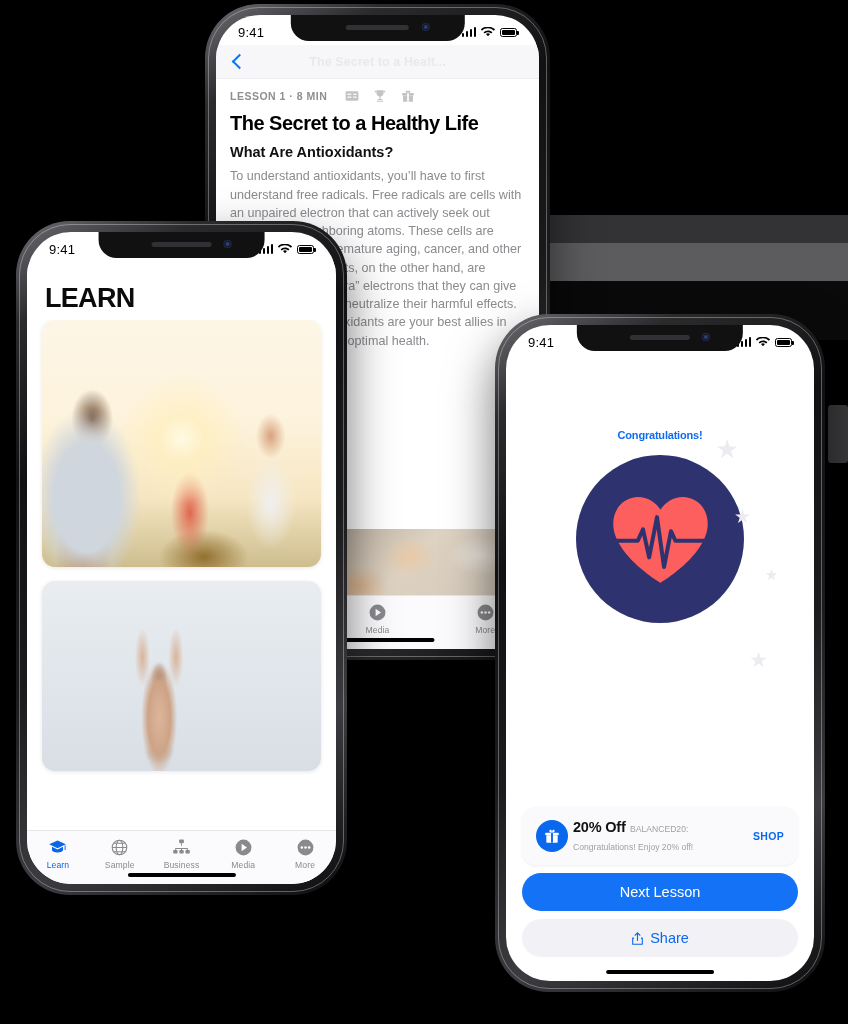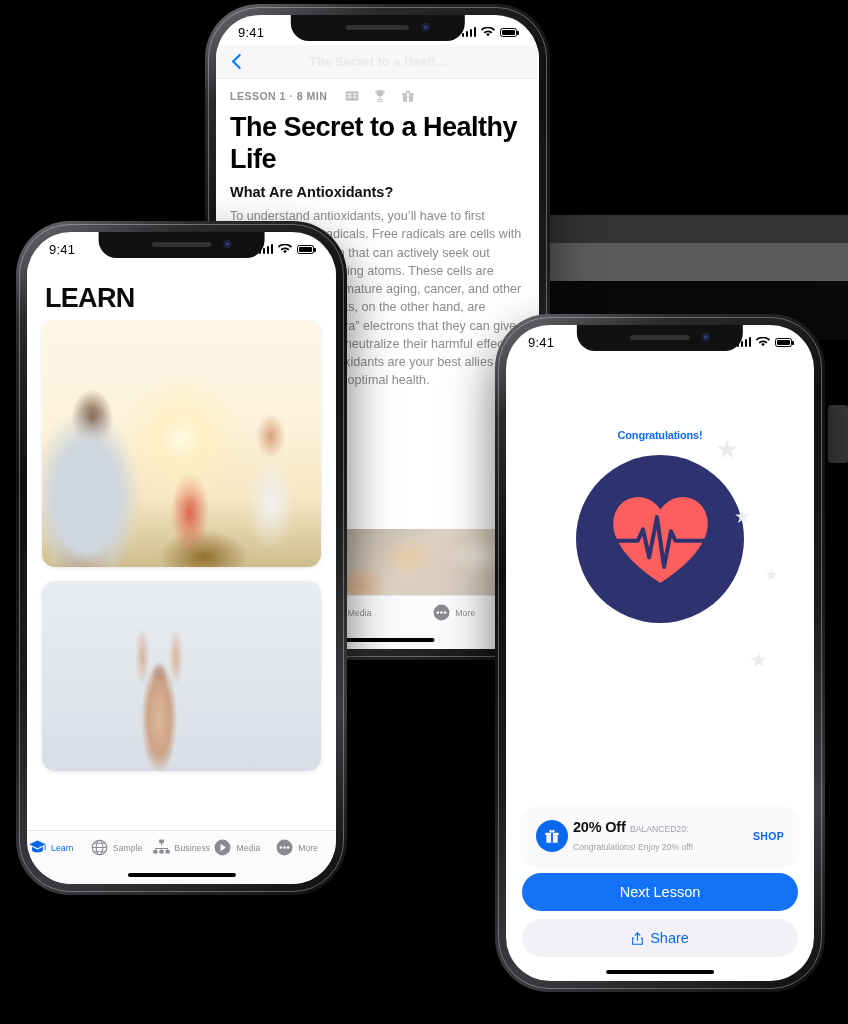--- a/index.html
+++ b/index.html
@@ -56,34 +56,34 @@
             border-bottom:1px solid #ececee; }
   .back-chev { width:11px; height:11px; border-left:2.6px solid #007aff; border-bottom:2.6px solid #007aff;
             transform:rotate(45deg); margin-left:4px; }
   .nav-title { position:absolute; left:0; right:0; text-align:center; font-size:12.5px; font-weight:700;
             color:#e9e9ec; letter-spacing:.1px; }
   .lesson-body { position:absolute; top:64px; left:0; right:0; bottom:0; padding:10px 14px 0; }
   .lesson-meta { display:flex; align-items:center; gap:14px; margin-bottom:9px; }
   .lesson-meta .mtext { font-size:10.5px; font-weight:700; color:#8e8e93; letter-spacing:.5px; margin-right:4px; }
   .mi { width:14px; height:14px; color:#c3c3c7; flex:none; }
   .mi svg { width:100%; height:100%; display:block; fill:#c3c3c7; }
-  .lesson-title { font-size:27px; line-height:1.17; font-weight:700; color:#000; letter-spacing:-.5px; margin-bottom:9px; }
+  .lesson-title { font-size:20px; line-height:1.17; font-weight:700; color:#000; letter-spacing:-.5px; margin-bottom:9px; }
   .lesson-p { font-size:12.6px; line-height:1.45; color:#8b8b90; margin-bottom:11px; }
   .lesson-h2 { font-size:14.5px; font-weight:700; color:#111; margin:2px 0 7px; }
   .video-wrap { position:absolute; left:0; right:0; bottom:54px; height:66px; overflow:hidden; }
   .video-img { position:absolute; inset:0; }
   .play-btn { position:absolute; left:22px; bottom:-8px; width:44px; height:44px; border-radius:50%;
               background:#000; display:flex; align-items:center; justify-content:center; }
   .play-btn .tri { width:0;height:0; border-left:13px solid #fff; border-top:8px solid transparent;
               border-bottom:8px solid transparent; margin-left:4px; }
 
   
   .tabbar { position:absolute; left:0; right:0; bottom:0; height:54px; background:#fbfbfd;
             border-top:1px solid #e6e6e9; display:flex; align-items:flex-start; padding-top:7px; z-index:32; }
-  .tab { flex:1; display:flex; flex-direction:row; align-items:center; gap:3px; }
+  .tab { flex:1; display:flex; flex-direction:column; align-items:center; gap:3px; }
   .tab .ticon { width:21px; height:19px; display:flex; align-items:center; justify-content:center; }
   .tab .ticon svg { width:100%; height:100%; display:block; }
   .tab .tlabel { font-size:8.6px; color:#8a8a8e; letter-spacing:.1px; }
   .tab.active .tlabel { color:#0a66e8; }
 
   
   #phone-learn { left:16px; top:221px; width:331px; height:674px; z-index:3; }
   .learn-head { position:absolute; top:30px; left:0; right:0; height:58px; background:#fff; z-index:20;
                 display:flex; align-items:flex-end; padding:0 0 6px 18px; }
   .learn-title { font-size:27px; font-weight:800; letter-spacing:-.7px; color:#0b0b0c; }

